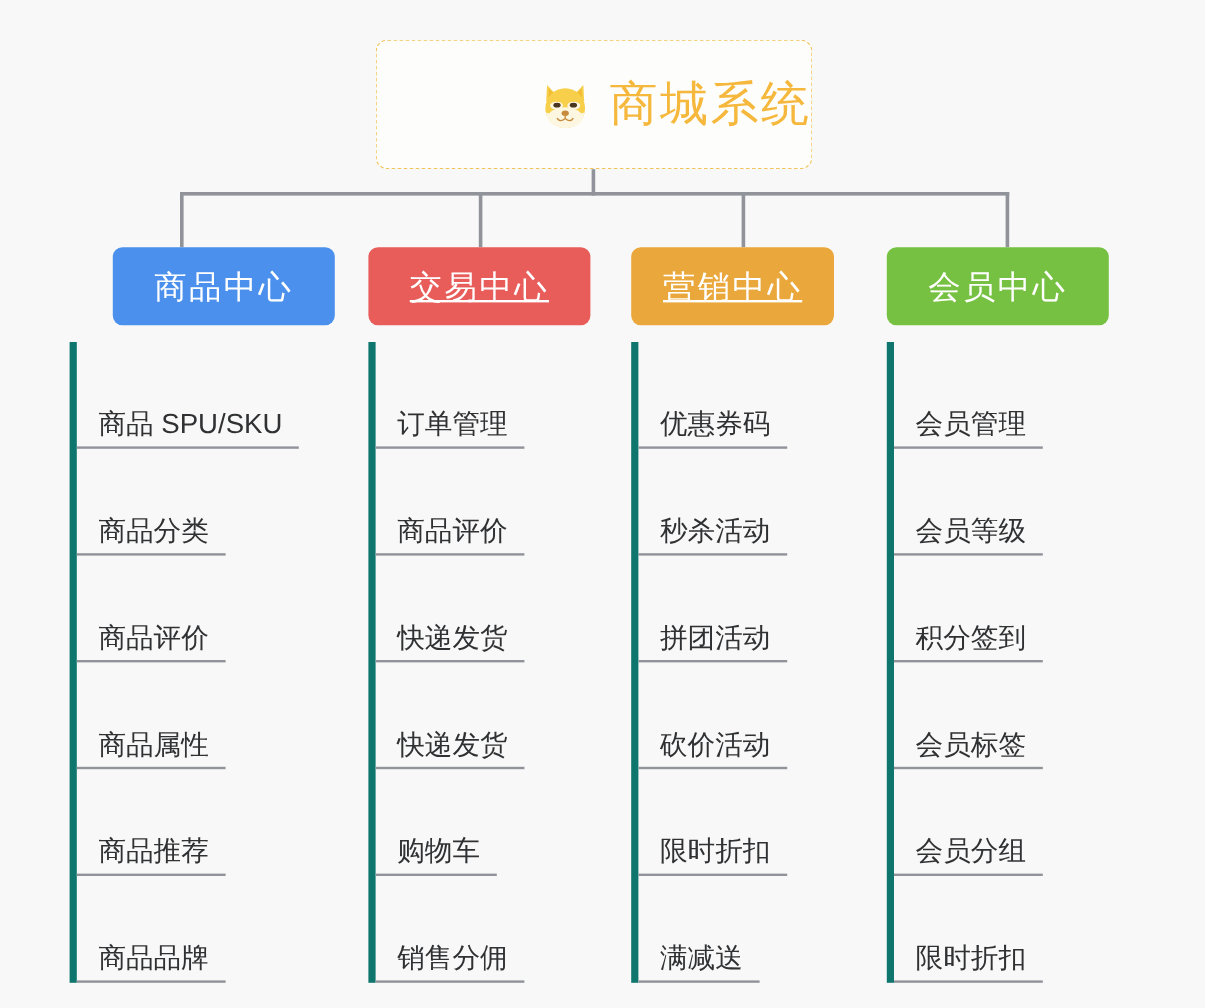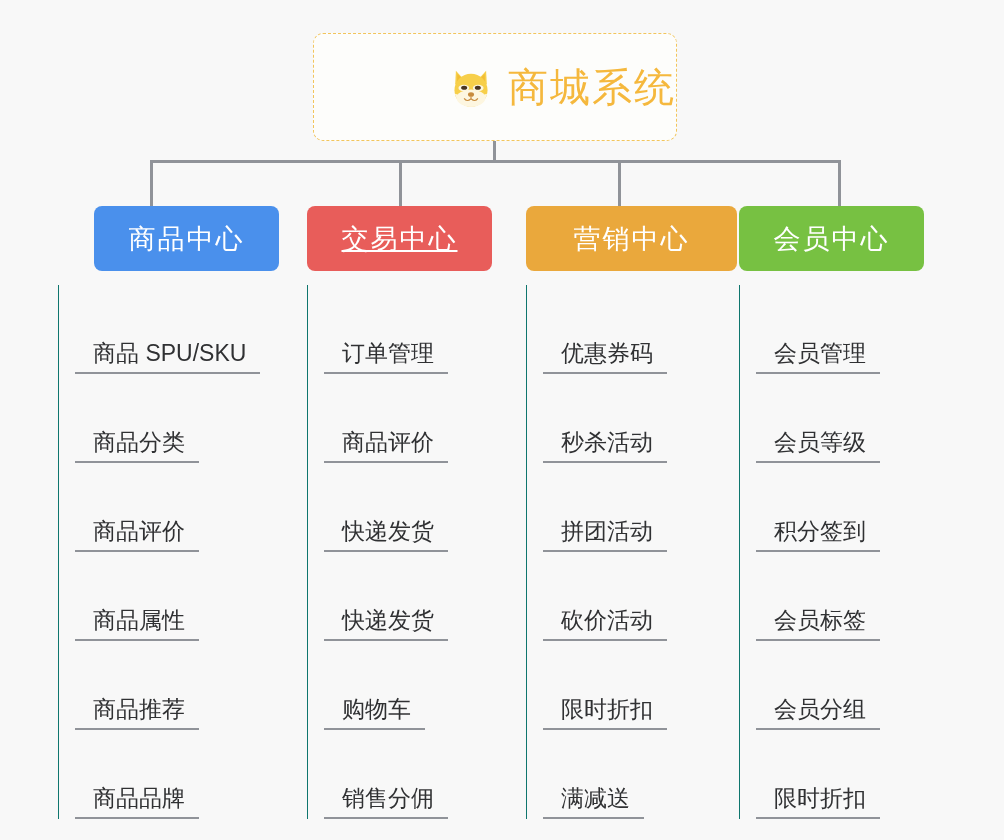--- a/index.html
+++ b/index.html
@@ -87,22 +87,22 @@
     align-items: center;
     justify-content: center;
     color: #ffffff;
     font-size: 27px;
     letter-spacing: 2px;
     white-space: nowrap;
   }
   .col-body {
     position: relative;
     margin-top: 14px;
-    padding-left: 16px;
-    border-left: 1px solid #0f766e;
+    padding-left: 0;
+    border-left: 6px solid #0f766e;
   }
   .leaf-item {
     height: 89px;
     box-sizing: border-box;
     display: flex;
     align-items: flex-end;
     border-bottom: 2px solid #909399;
   }
   .leaf-label {
     font-size: 23px;
@@ -201,21 +201,21 @@
       <div class="leaf-item">
           <span class="leaf-label leaf-underline">购物车</span>
         </div>
       <div class="leaf-item">
           <span class="leaf-label leaf-underline">销售分佣</span>
         </div>
     </div>
   </div>
 
   <div class="column" style="left:526px;">
-    <div class="col-header" style="width:211px; background:#eaa83c;">
+    <div class="col-header" style="width:169px; background:#eaa83c;text-decoration:underline;">
       <span>营销中心</span>
     </div>
     <div class="col-body">
       <div class="leaf-item">
           <span class="leaf-label leaf-underline">优惠券码</span>
         </div>
       <div class="leaf-item">
           <span class="leaf-label leaf-underline">秒杀活动</span>
         </div>
       <div class="leaf-item">

